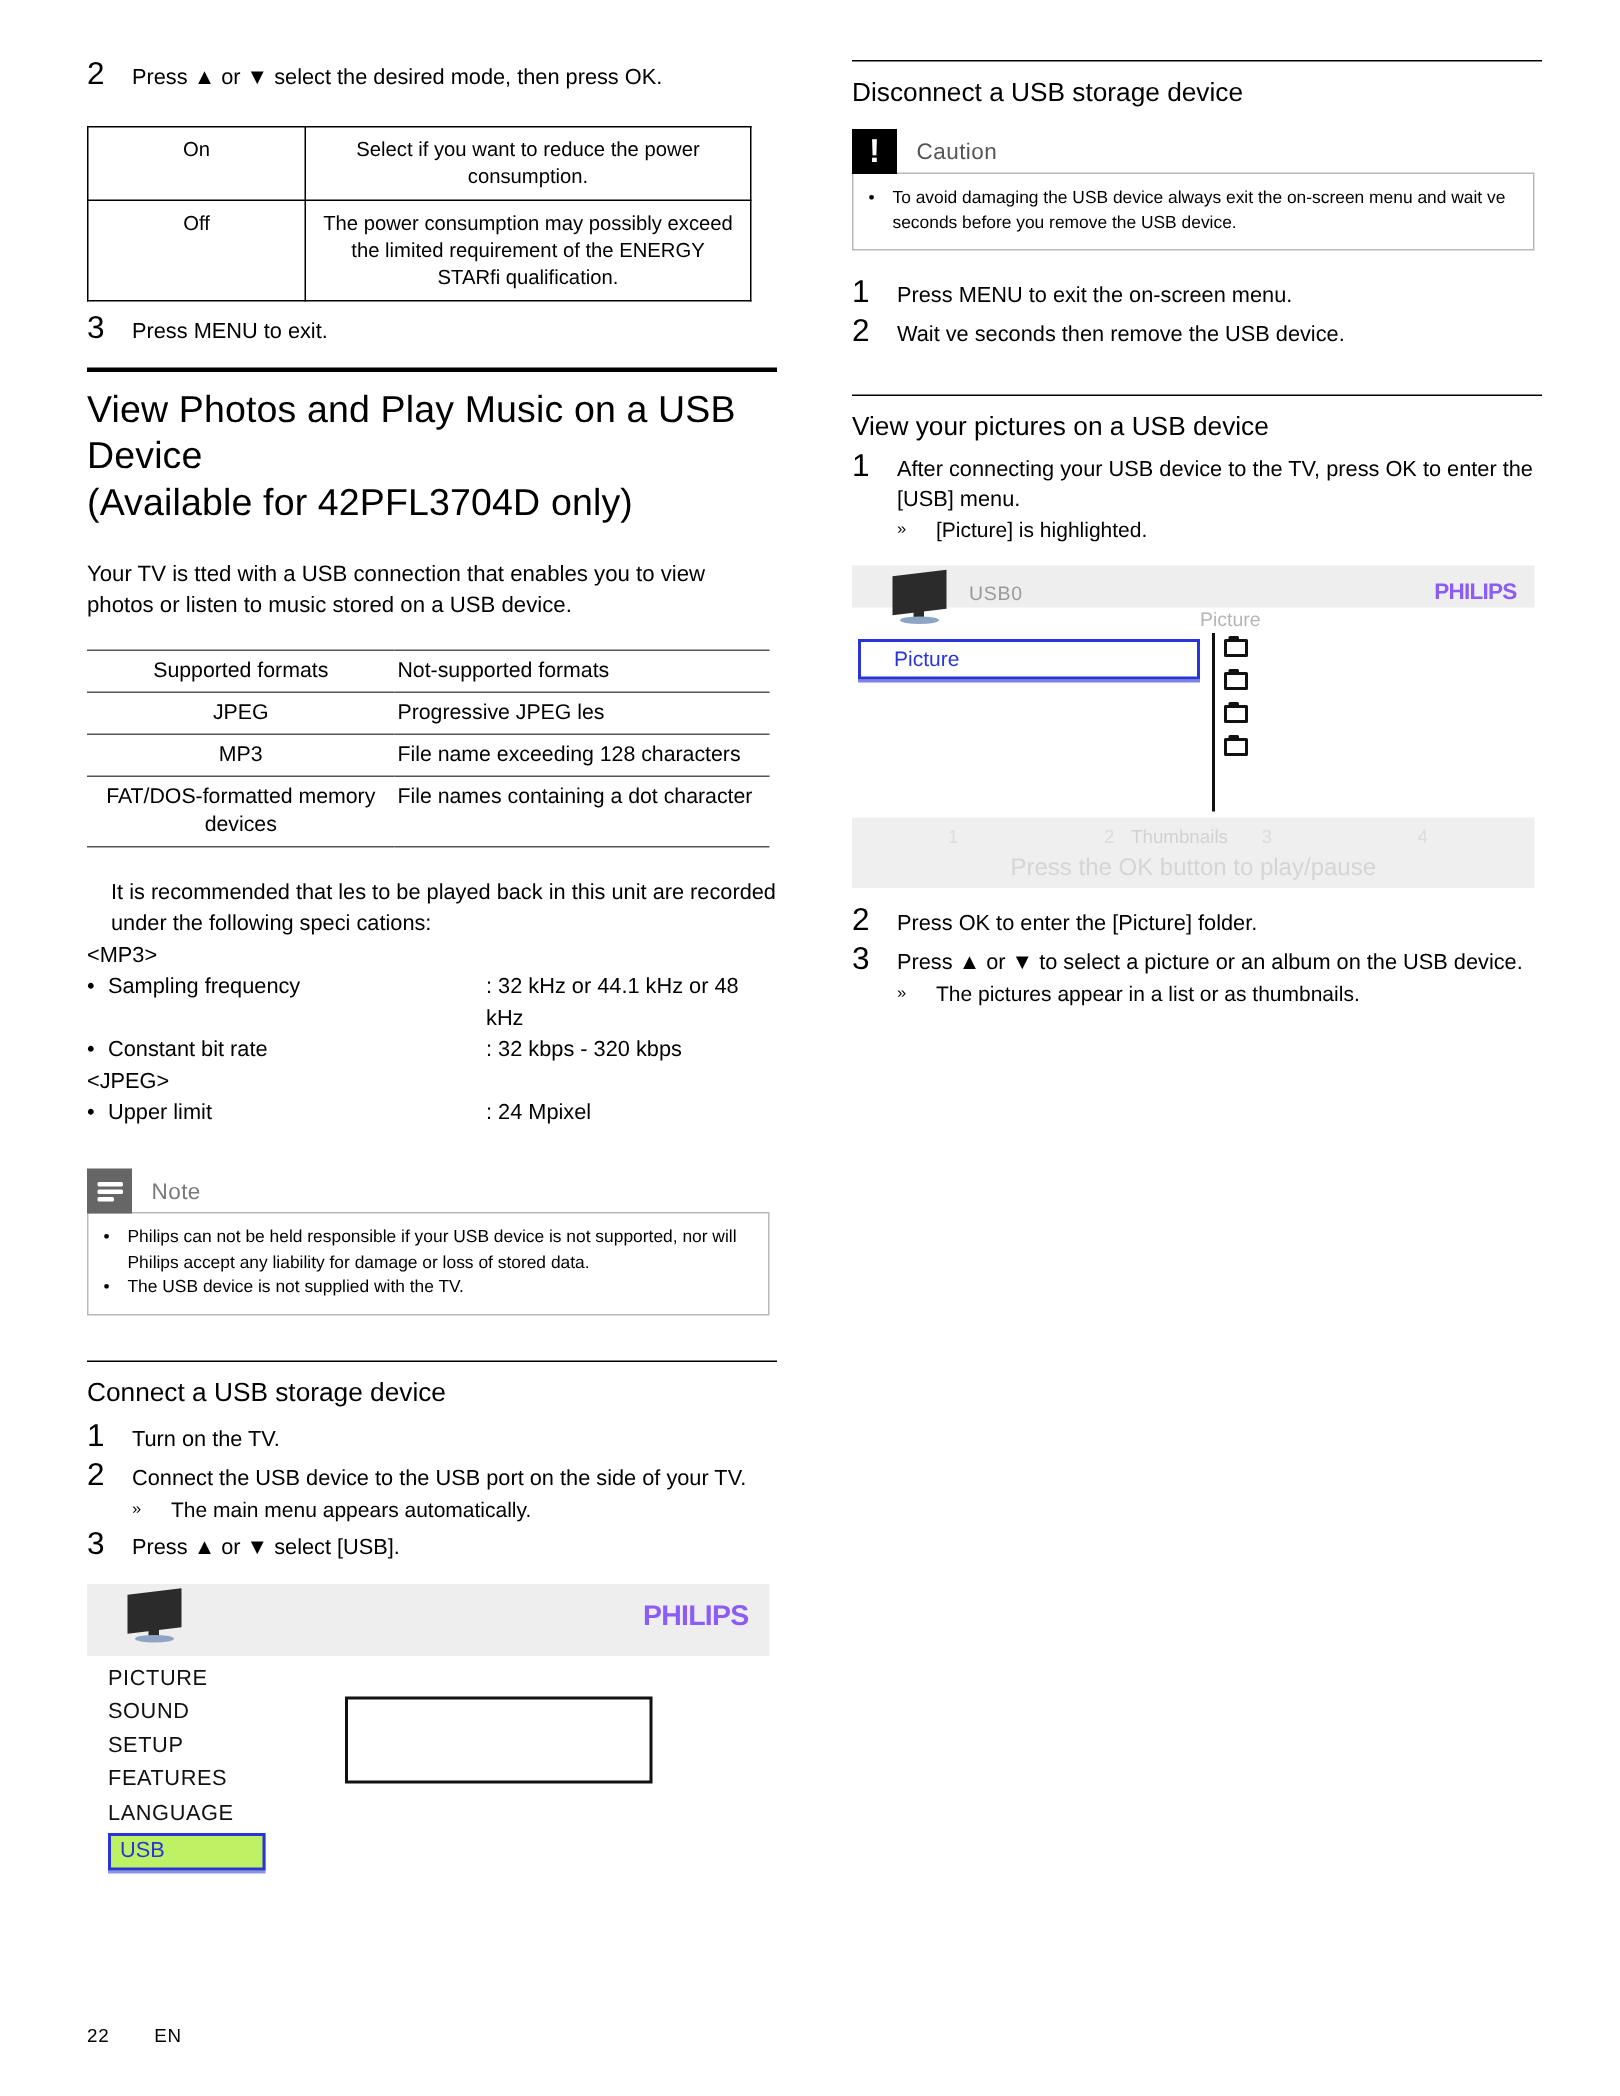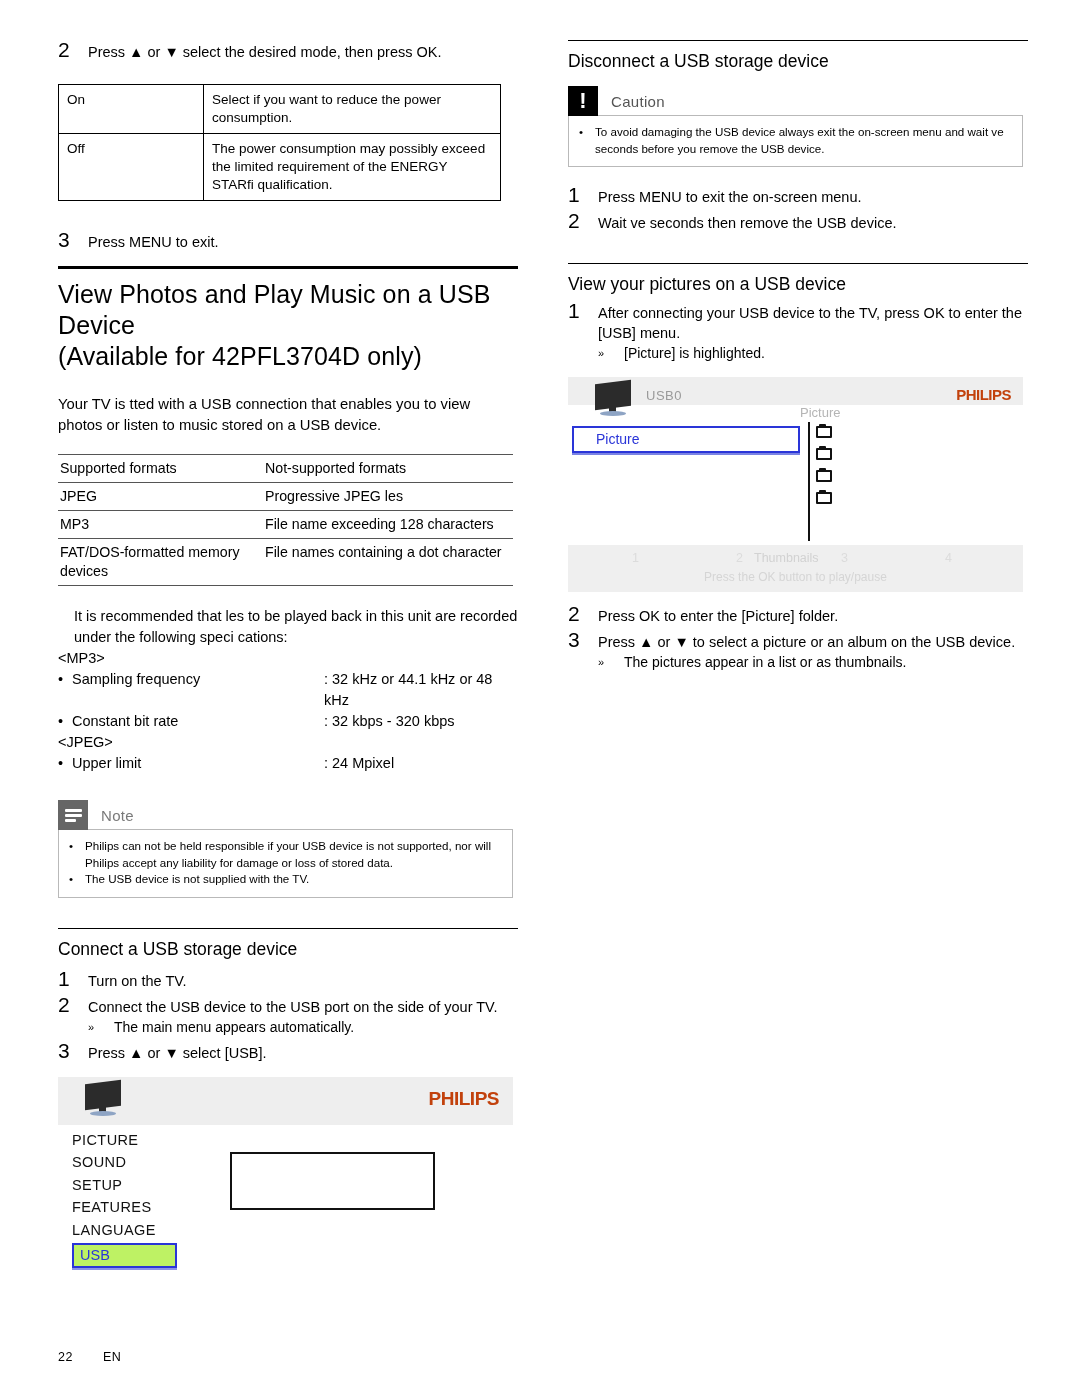--- a/index.html
+++ b/index.html
@@ -24,42 +24,42 @@
   .step { display:flex; align-items:flex-start; margin-bottom:4px; }
   .step-num {
     font-size:21px; font-weight:400; line-height:20px;
     width:30px; flex:0 0 30px; color:#000;
   }
   .step-body { font-size:14.5px; line-height:20px; flex:1 1 auto; padding-top:2px; }
   .sub-note { display:flex; margin:1px 0 0 0; font-size:14px; line-height:19px; }
   .sub-mark { width:26px; flex:0 0 26px; font-size:13px; color:#000; }
 
   
-  table.box-table { border-collapse:collapse; width:443px; margin:22px 0 29px 0; }
+  table.box-table { border-collapse:collapse; width:443px; margin:22px 0 8px 0;text-align:center; }
   table.box-table td {
     border:1px solid #000; padding:6px 8px;
     font-size:13.5px; line-height:18px; vertical-align:top;
   }
   table.box-table td.k { width:145px; }
 
   
   .sec-rule { border-top:3px solid #000; margin-top:14px; }
   h1.sec-title {
     font-size:25px; font-weight:400; line-height:31px;
     margin:10px 0 0 0; letter-spacing:.1px;
   }
   p.intro { font-size:14.8px; line-height:21px; margin:22px 0 0 0; }
 
   
   table.rule-table { border-collapse:collapse; width:455px; margin:18px 0 0 0; }
   table.rule-table td {
     border-top:1px solid #555; border-bottom:1px solid #555;
     padding:4px 2px; font-size:14.2px; line-height:19px; vertical-align:top;
   }
-  table.rule-table td.c1 { width:205px; }
+  table.rule-table td.c1 { width:205px;text-align:center; }
   table.rule-table tr td { border-bottom:none; }
   table.rule-table tr:last-child td { border-bottom:1px solid #555; }
 
   
   .spec-para { font-size:14.5px; line-height:21px; margin:20px 0 0 16px; }
   .spec-tag  { font-size:14.5px; line-height:21px; margin:0; }
   .spec-row  { display:flex; font-size:14.5px; line-height:21px; }
   .spec-bullet { width:14px; flex:0 0 14px; }
   .spec-label  { width:252px; flex:0 0 252px; }
   .spec-val    { flex:1 1 auto; }
@@ -101,21 +101,21 @@
   h2.sub-title.tight { margin-bottom:6px; }
 
   
   .osd { position:relative; background:#ffffff; }
   .osd-main { width:455px; height:180px; margin-top:14px; position:relative; }
   .osd-top {
     height:48px; background:#eeeeee; position:relative;
   }
   .philips-logo {
     position:absolute; right:14px; top:11px;
-    font-size:19px; font-weight:700; color:#c2410c;
+    font-size:19px; font-weight:700; color:#8b5cf6;
     letter-spacing:-.5px; font-family:"Liberation Sans", sans-serif;
   }
   .philips-logo.small { font-size:15px; right:12px; top:9px; }
   .tv-icon { position:absolute; left:24px; top:4px; width:44px; height:40px; }
   .tv-icon .screen {
     position:absolute; left:3px; top:1px; width:36px; height:26px;
     background:#2b2b2b; transform:skewY(-7deg);
   }
   .tv-icon .neck {
     position:absolute; left:17px; top:26px; width:7px; height:5px; background:#2b2b2b;
@@ -170,21 +170,21 @@
     background:#111; border-radius:1px 1px 0 0;
   }
   .osd-usb .footer {
     position:absolute; left:0; right:0; bottom:0; height:47px; background:#efefef;
   }
   .fbar1 { position:absolute; left:0; right:0; top:6px; height:16px; }
   .fnum { position:absolute; font-size:12.5px; color:#dcdcdc; }
   .fthumb { position:absolute; left:186px; top:0; font-size:12.5px; color:#d2d2d2; }
   .fhint {
     position:absolute; left:0; right:0; top:25px; text-align:center;
-    font-size:12px; color:#d5d5d5;
+    font-size:16px; color:#d5d5d5;
   }
 
   
   .page-footer {
     position:absolute; left:58px; bottom:33px;
     font-size:12.5px; color:#000; letter-spacing:.5px;
   }
   .page-footer .num { margin-right:26px; }
   .arrow { font-size:11px; }
 </style>

